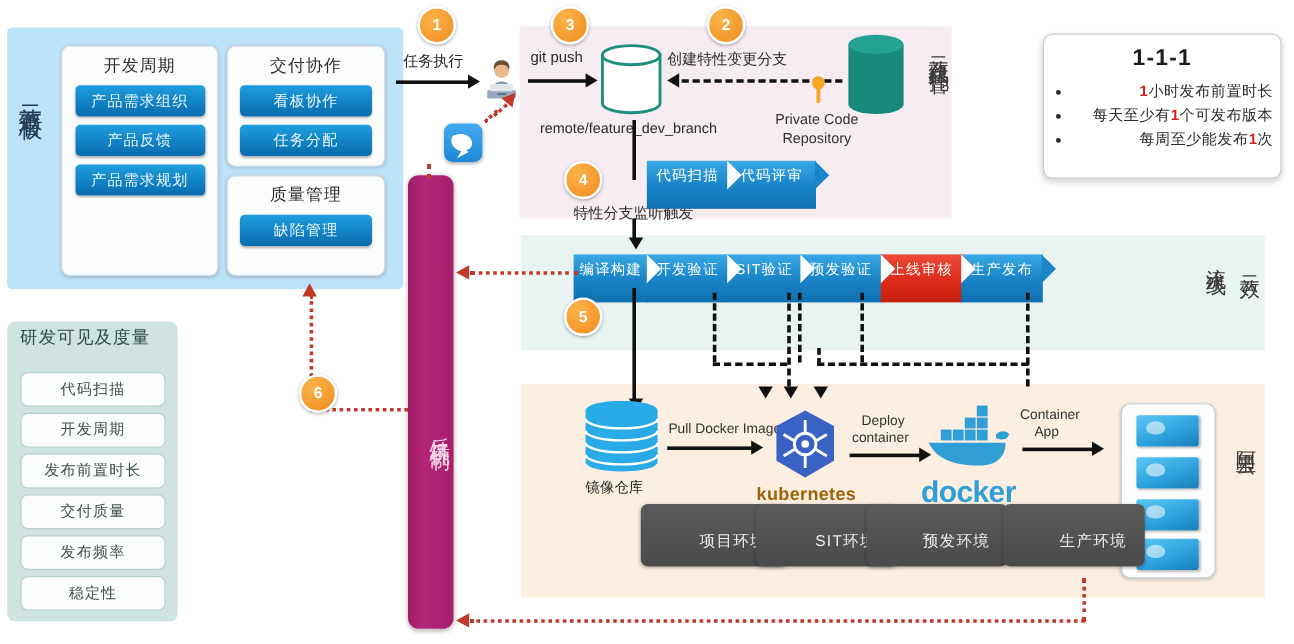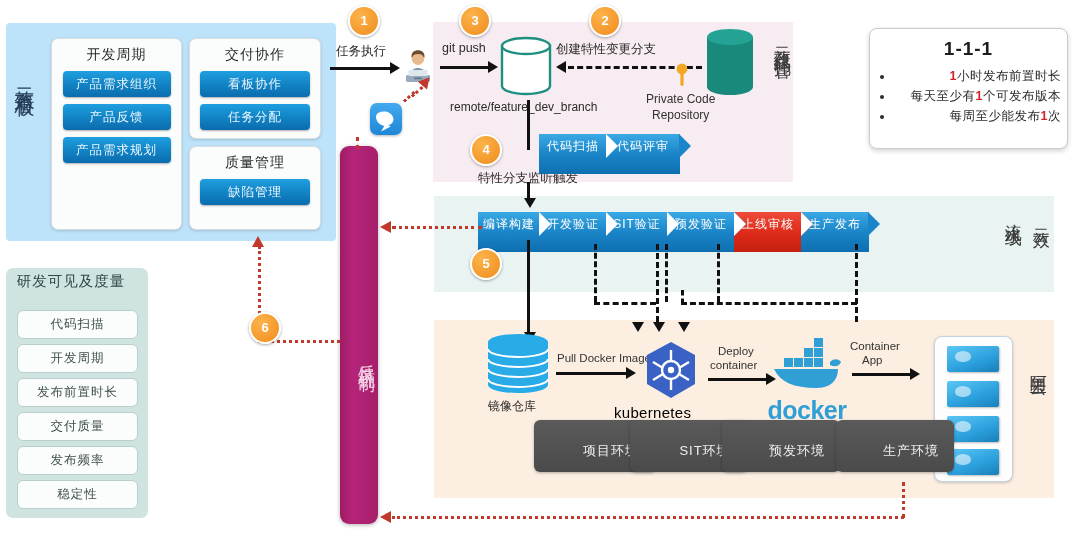--- a/index.html
+++ b/index.html
@@ -233,22 +233,22 @@
   
   .bird{
     left:370px;top:103px;width:32px;height:32px;border-radius:7px;
     background:linear-gradient(180deg,#43a9ef,#1e87d6);
     box-shadow:0 1px 3px rgba(0,0,0,.3);
   }
 
   
   .k8s{left:640px;top:340px;width:62px;height:62px;}
   .k8s-label{
-    position:absolute;left:614px;top:404px;width:116px;text-align:left;
-    font-size:15px;font-weight:normal;color:#000000;letter-spacing:.3px;
+    position:absolute;left:614px;top:404px;width:116px;text-align:center;
+    font-size:15px;font-weight:bold;color:#a16207;letter-spacing:.3px;
   }
   .docker-label{
     position:absolute;left:744px;top:396px;width:126px;text-align:center;
     font-size:25px;font-weight:bold;color:#2f9fd6;letter-spacing:-.5px;
   }
 </style>
 </head>
 <body>
 
 <div id="canvas">

